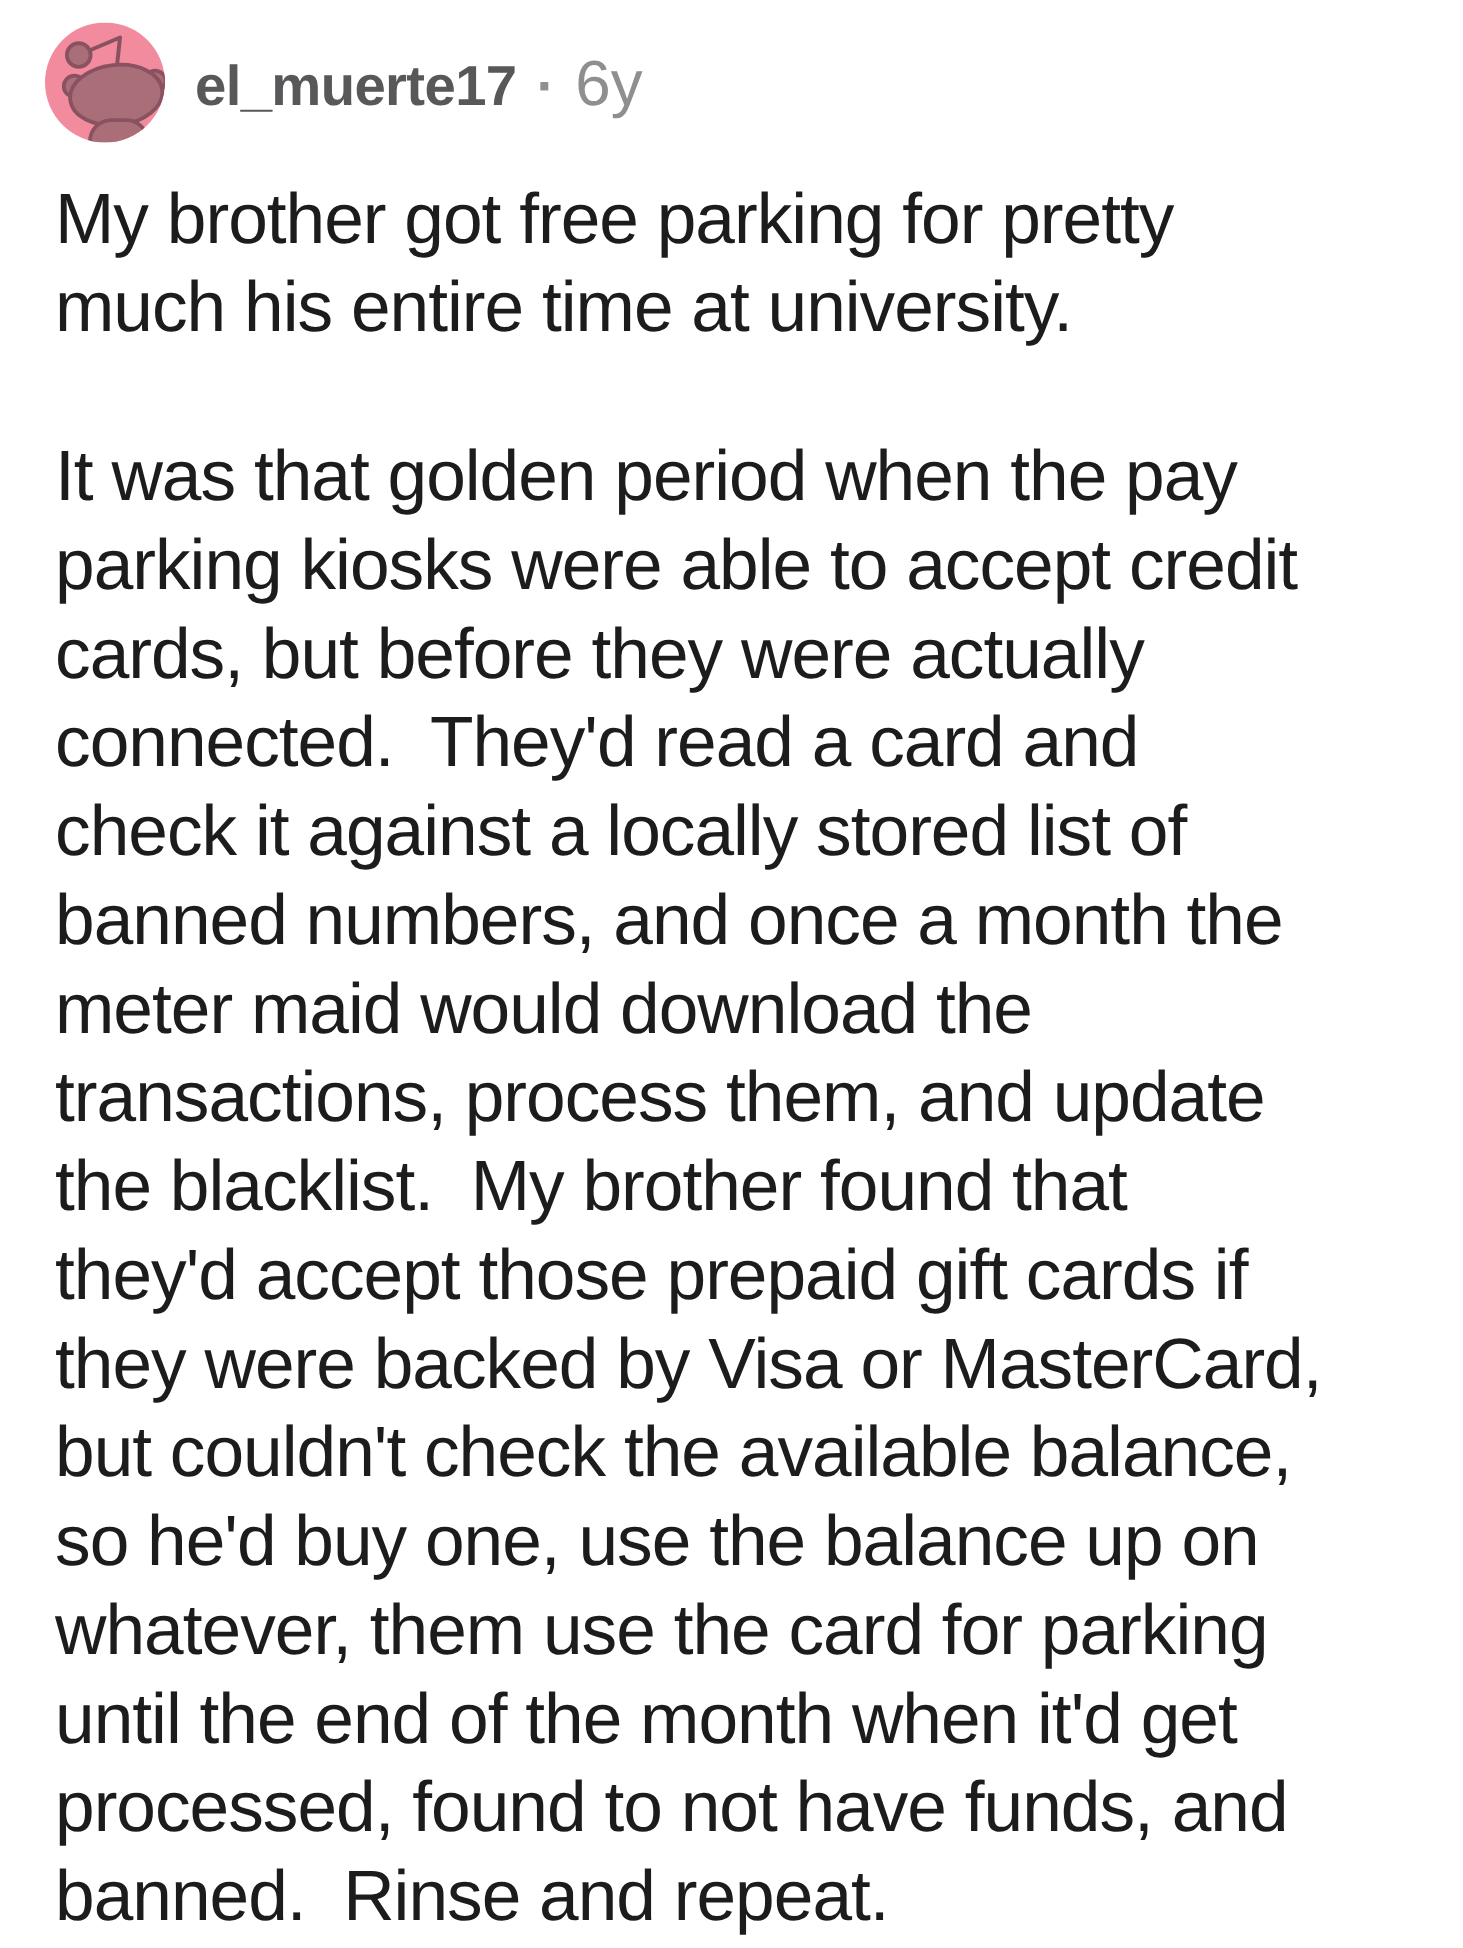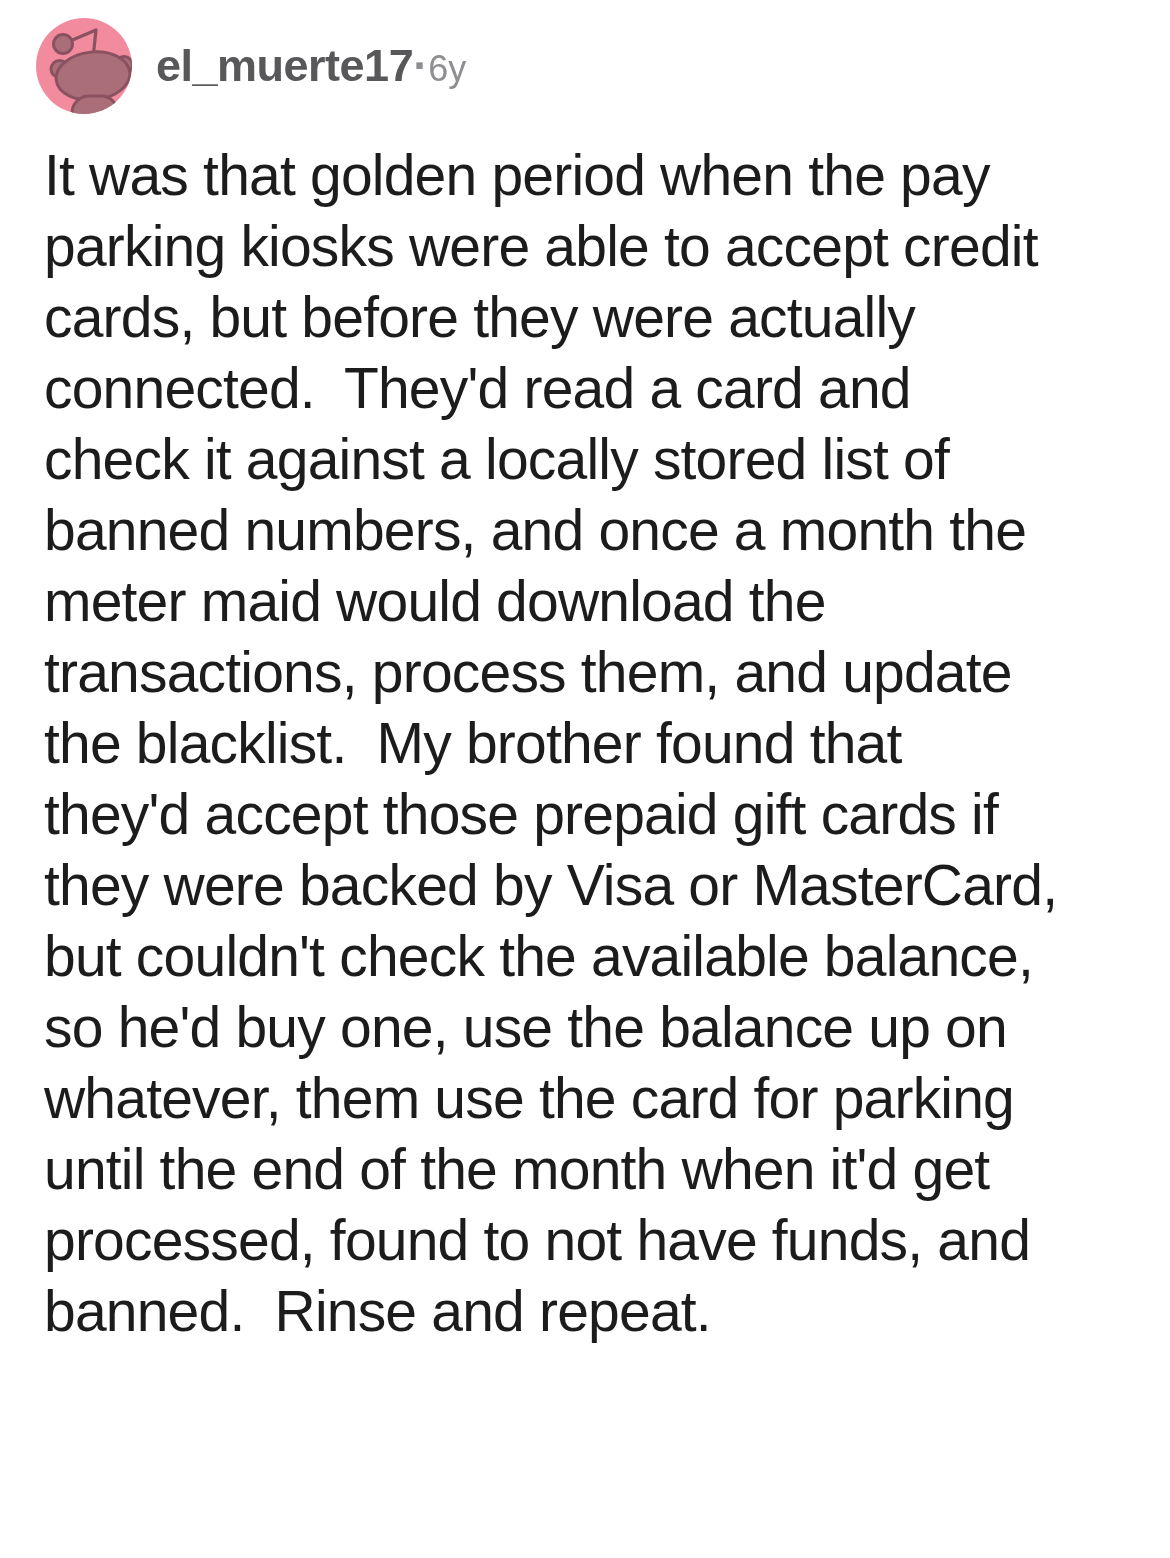--- a/index.html
+++ b/index.html
@@ -38,35 +38,36 @@
   .snoo-line {
     fill: none;
     stroke: var(--snoo-stroke, #8A5260);
     stroke-width: 3.2;
     stroke-linecap: round;
     stroke-linejoin: round;
   }
   .byline {
     display: flex;
     align-items: baseline;
+    gap: 16px;
     white-space: nowrap;
   }
   .username {
     font-size: 45px;
     font-weight: 700;
     color: var(--username, #58585A);
     letter-spacing: -0.5px;
   }
   .dot {
     font-size: 45px;
     font-weight: 700;
     color: var(--meta, #8F8F92);
   }
   .age {
-    font-size: 36px;
+    font-size: 51px;
     font-weight: 400;
     color: var(--meta, #8F8F92);
   }
   .post-body {
     margin: 26px 44px 0 44px;
   }
   .post-body p {
     margin: 0;
     padding: 0;
     white-space: pre;
@@ -105,20 +106,22 @@
       </svg>
     </span>
     <div class="byline">
       <span class="username">el_muerte17</span>
       <span class="dot">·</span>
       <span class="age">6y</span>
     </div>
   </div>
 
   <div class="post-body">
+    <p>My brother got free parking for pretty
+much his entire time at university.</p>
     <p>It was that golden period when the pay
 parking kiosks were able to accept credit
 cards, but before they were actually
 connected.  They'd read a card and
 check it against a locally stored list of
 banned numbers, and once a month the
 meter maid would download the
 transactions, process them, and update
 the blacklist.  My brother found that
 they'd accept those prepaid gift cards if

